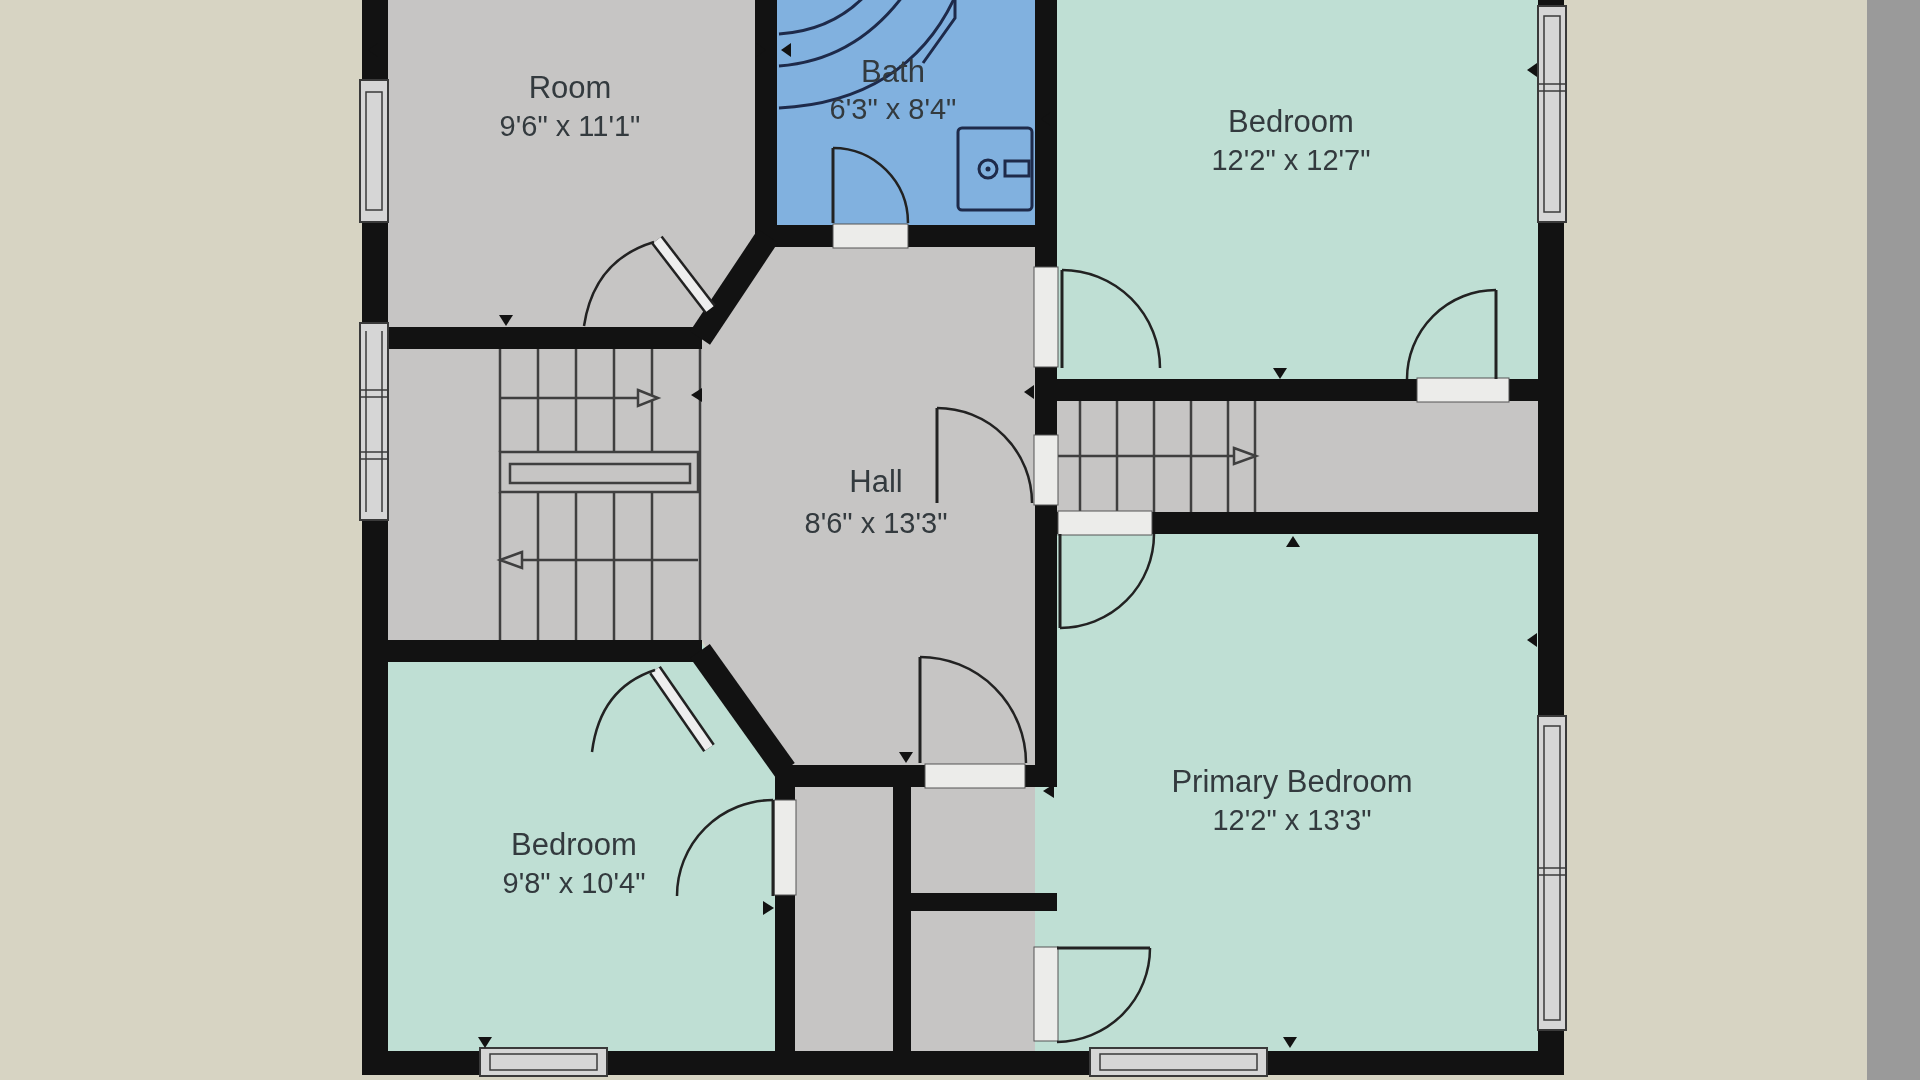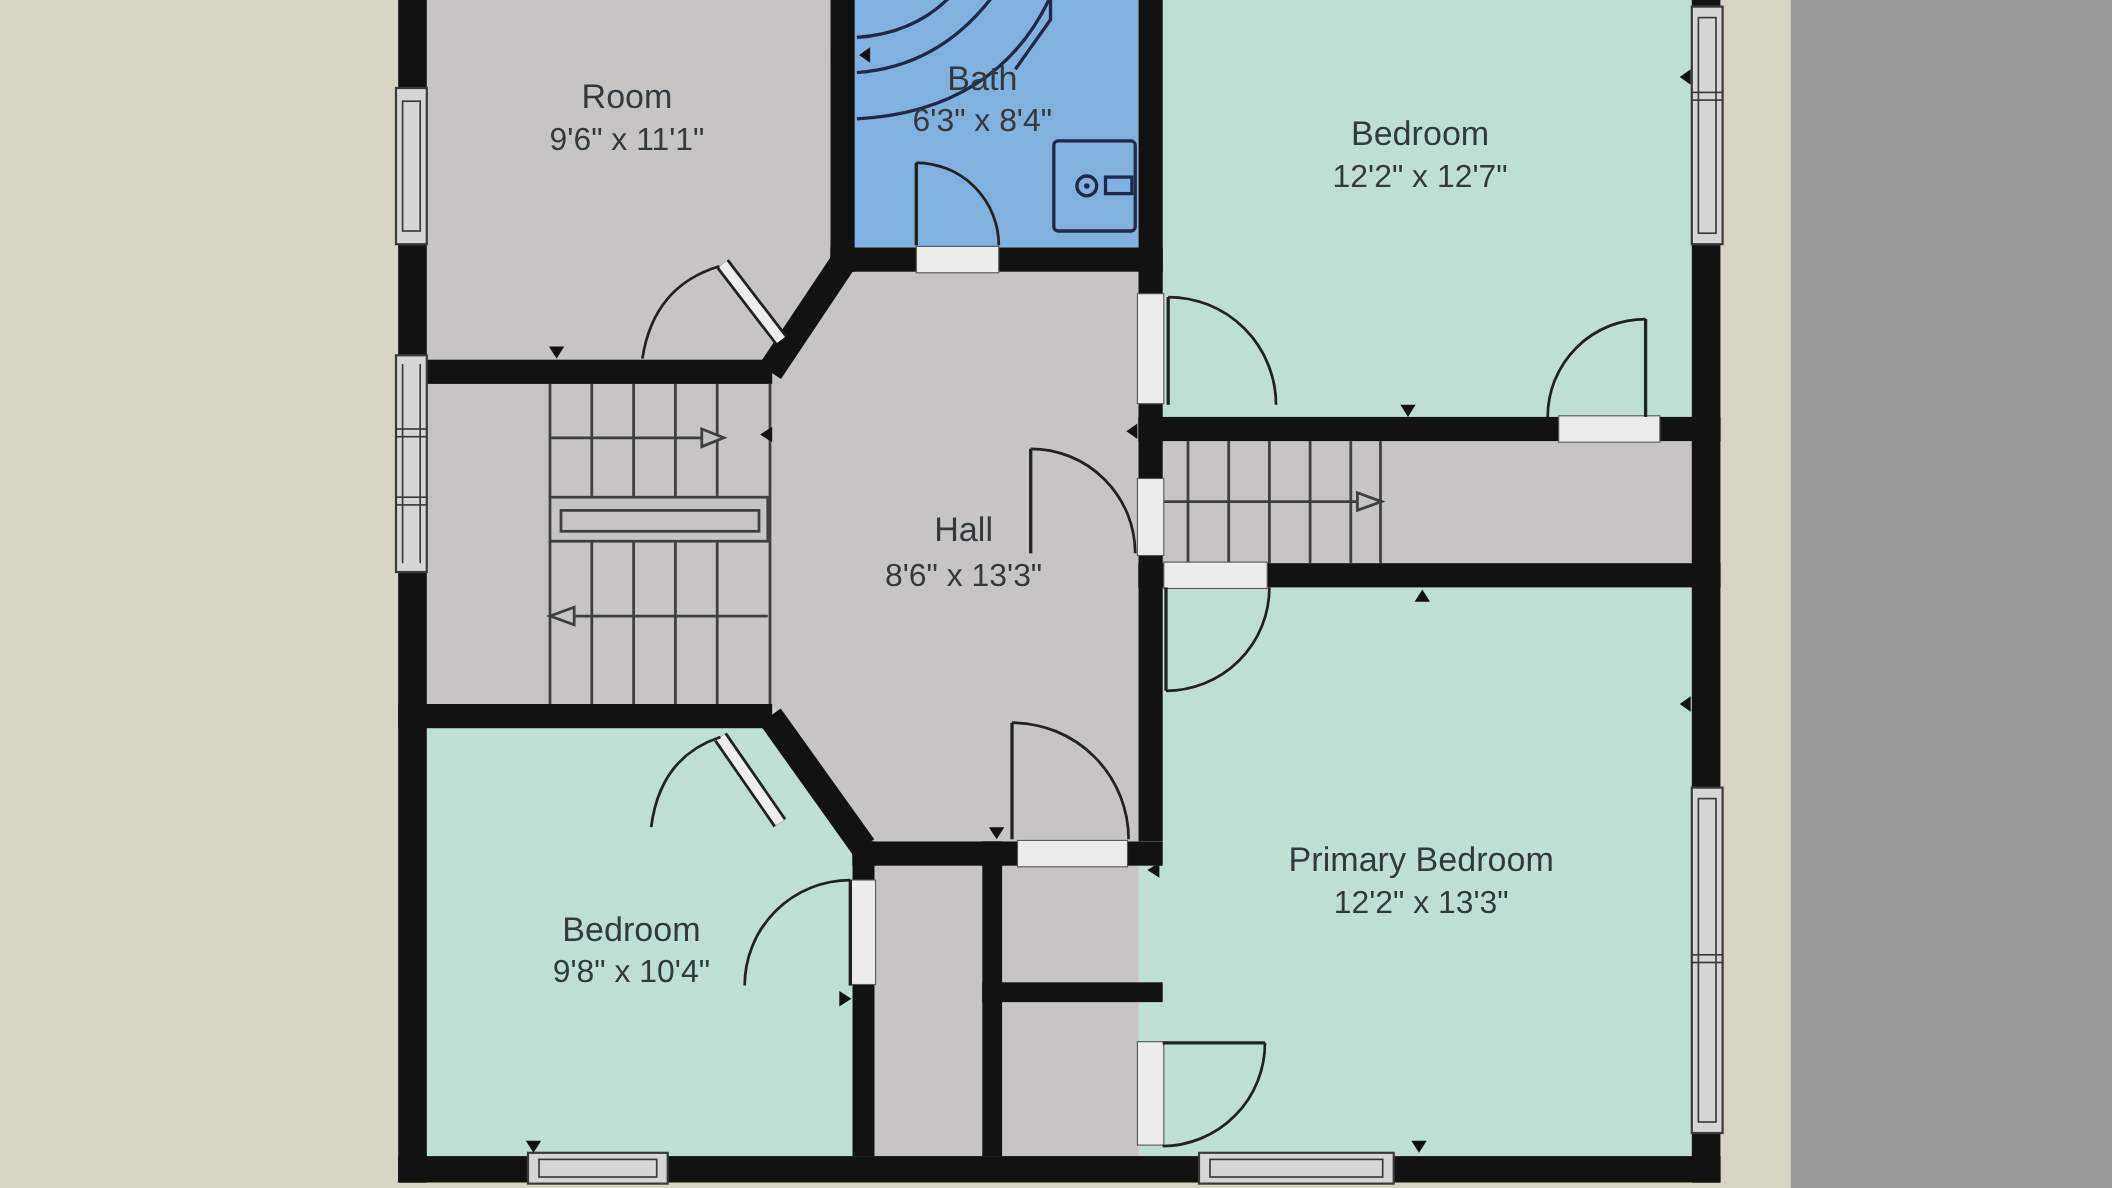--- a/index.html
+++ b/index.html
@@ -1,16 +1,16 @@
 <!DOCTYPE html>
 <html><head>
 <meta charset="utf-8">
 <style>
   html,body{margin:0;padding:0;background:#9a9a9a;}
-  .stage{position:relative;width:1628px;height:1080px;overflow:hidden;
+  .stage{position:relative;width:1867px;height:1080px;overflow:hidden;
          font-family:"Liberation Sans",sans-serif;}
   svg{position:absolute;left:0;top:0;}
   text{font-family:"Liberation Sans",sans-serif;}
   .room-name{font-size:31px;}
   .room-dims{font-size:29px;}
   .thin{stroke:#3f3f3f;stroke-width:2.5;fill:none;}
   .wall{fill:#121212;}
   .door-arc{stroke:#222;stroke-width:2.5;fill:none;}
   .door-leaf{stroke:#222;stroke-width:3;fill:none;}
   .gap{fill:#ececea;stroke:#555;stroke-width:1;}

